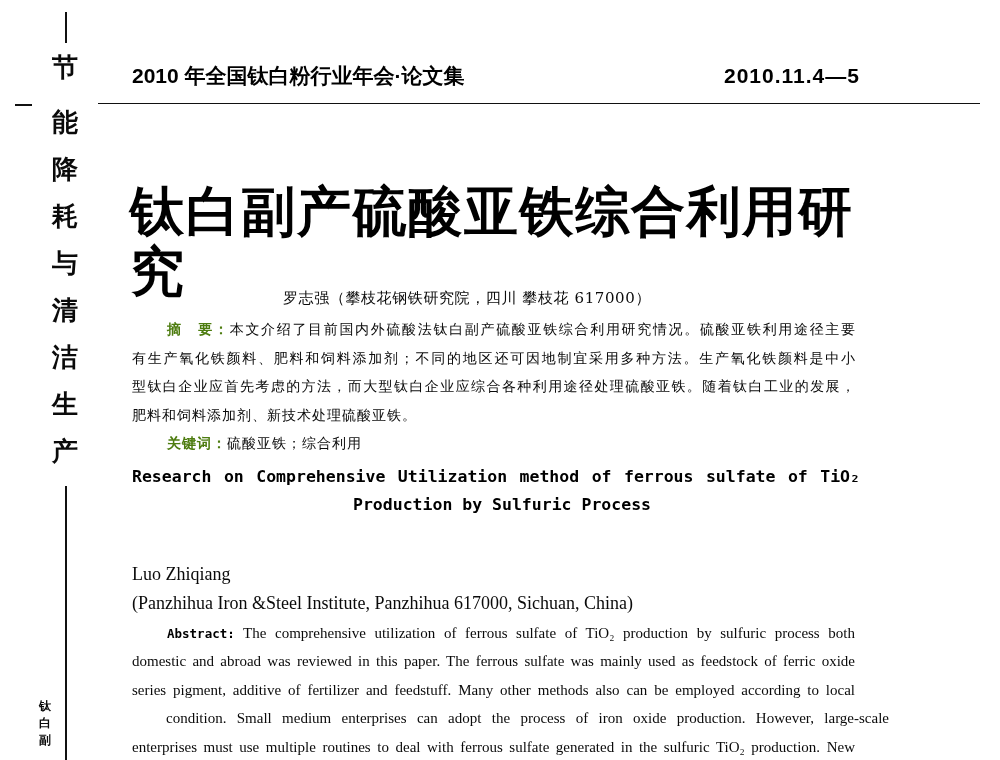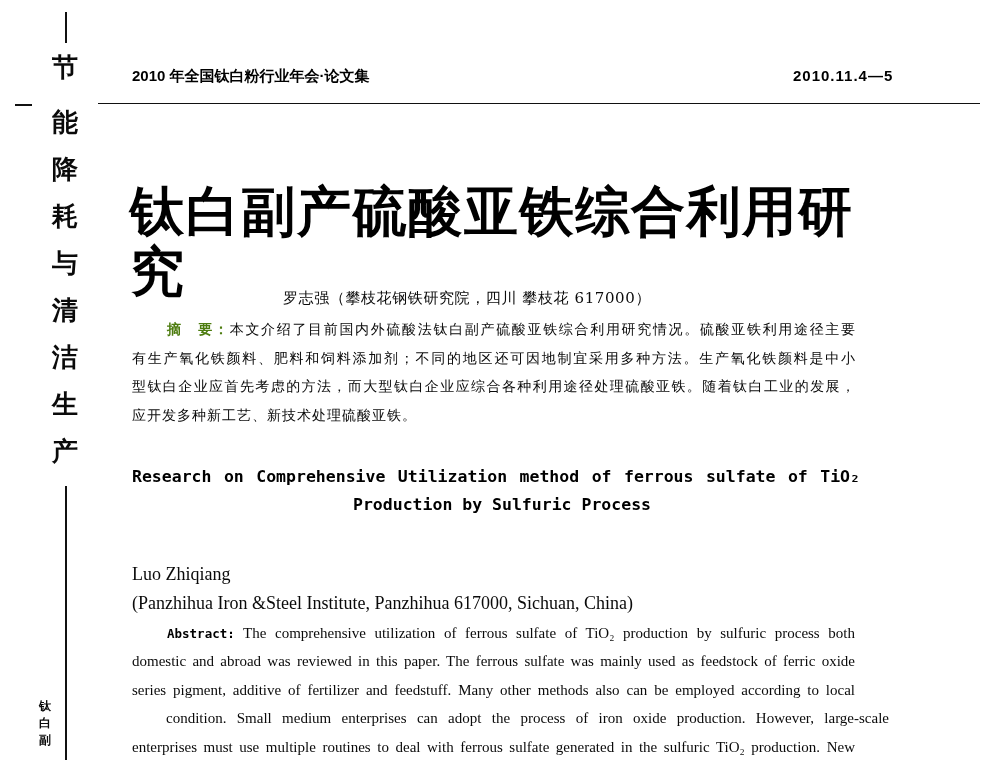--- a/index.html
+++ b/index.html
@@ -32,21 +32,21 @@
     }
     .run-char {
       height: 17px; line-height: 17px; font-size: 12px; font-weight: bold;
       font-family: "DejaVu Sans", sans-serif; text-align: center;
     }
 
     
     .hdr {
       position: absolute; top: 66px; line-height: 20px; height: 20px;
       font-family: "Liberation Sans", sans-serif; font-weight: bold;
-      font-size: 15px; white-space: nowrap; color: #000; text-align: center;
+      font-size: 21px; white-space: nowrap; color: #000; text-align: center;
     }
     .hdr-date { letter-spacing: 1px; }
     .rule {
       position: absolute; left: 98px; top: 103px; width: 882px; height: 0;
       border-top: 1.5px solid #111;
     }
 
     
     .title-cn {
       position: absolute; left: 130px; top: 182px; width: 722px;
@@ -111,33 +111,36 @@
   </div>
 
   <div class="vline" style="left:65px; top:486px; height:274px;"></div>
   <div class="run-col">
     <div class="run-char">钛</div>
     <div class="run-char">白</div>
     <div class="run-char">副</div>
   </div>
 
   <div class="hdr" style="left:132px;">2010 年全国钛白粉行业年会·论文集</div>
-  <div class="hdr hdr-date" style="left:793px;">2010.11.4—5</div>
+  <div class="hdr hdr-date" style="left:724px;">2010.11.4—5</div>
   <div class="rule"></div>
 
   <div class="title-cn">钛白副产硫酸亚铁综合利用研究</div>
   <div class="author-cn">罗志强（攀枝花钢铁研究院，四川 攀枝花 617000）</div>
 
   <div class="cn-line" style="left:167px; top:319px; width:688px;">
     <span class="cn-label">摘　要：</span><span>本文介绍了目前国内外硫酸法钛白副产硫酸亚铁综合利用研究情况。硫酸亚铁利用途径主要</span>
   </div>
   <div class="cn-line" style="left:132px; top:348px; width:723px;">有生产氧化铁颜料、肥料和饲料添加剂；不同的地区还可因地制宜采用多种方法。生产氧化铁颜料是中小</div>
   <div class="cn-line" style="left:132px; top:376px; width:723px;">型钛白企业应首先考虑的方法，而大型钛白企业应综合各种利用途径处理硫酸亚铁。随着钛白工业的发展，</div>
-  <div class="cn-line free" style="left:132px; top:405px;">应开发多种新工艺、新技术处理硫酸亚铁。</div>
+  <div class="cn-line free" style="left:132px; top:405px;">肥料和饲料添加剂、新技术处理硫酸亚铁。</div>
 
+  <div class="cn-line free" style="left:167px; top:433px;">
+    <span class="cn-label">关键词：</span><span>硫酸亚铁；综合利用</span>
+  </div>
 
   <div class="en-title l1">Research on Comprehensive Utilization method of ferrous sulfate of TiO₂</div>
   <div class="en-title l2">Production by Sulfuric Process</div>
 
   <div class="en-center" style="top:562px;">Luo Zhiqiang</div>
   <div class="en-center" style="top:591px;">(Panzhihua Iron &amp;Steel Institute, Panzhihua 617000, Sichuan, China)</div>
 
   <div class="en-line" style="left:132px; top:650px; width:723px;">domestic and abroad was reviewed in this paper. The ferrous sulfate was mainly used as feedstock of ferric oxide</div>
   <div class="en-line" style="left:167px; top:622px; width:688px;">
     <span class="en-label">Abstract:</span> <span>The comprehensive utilization of ferrous sulfate of TiO₂ production by sulfuric process both</span>

